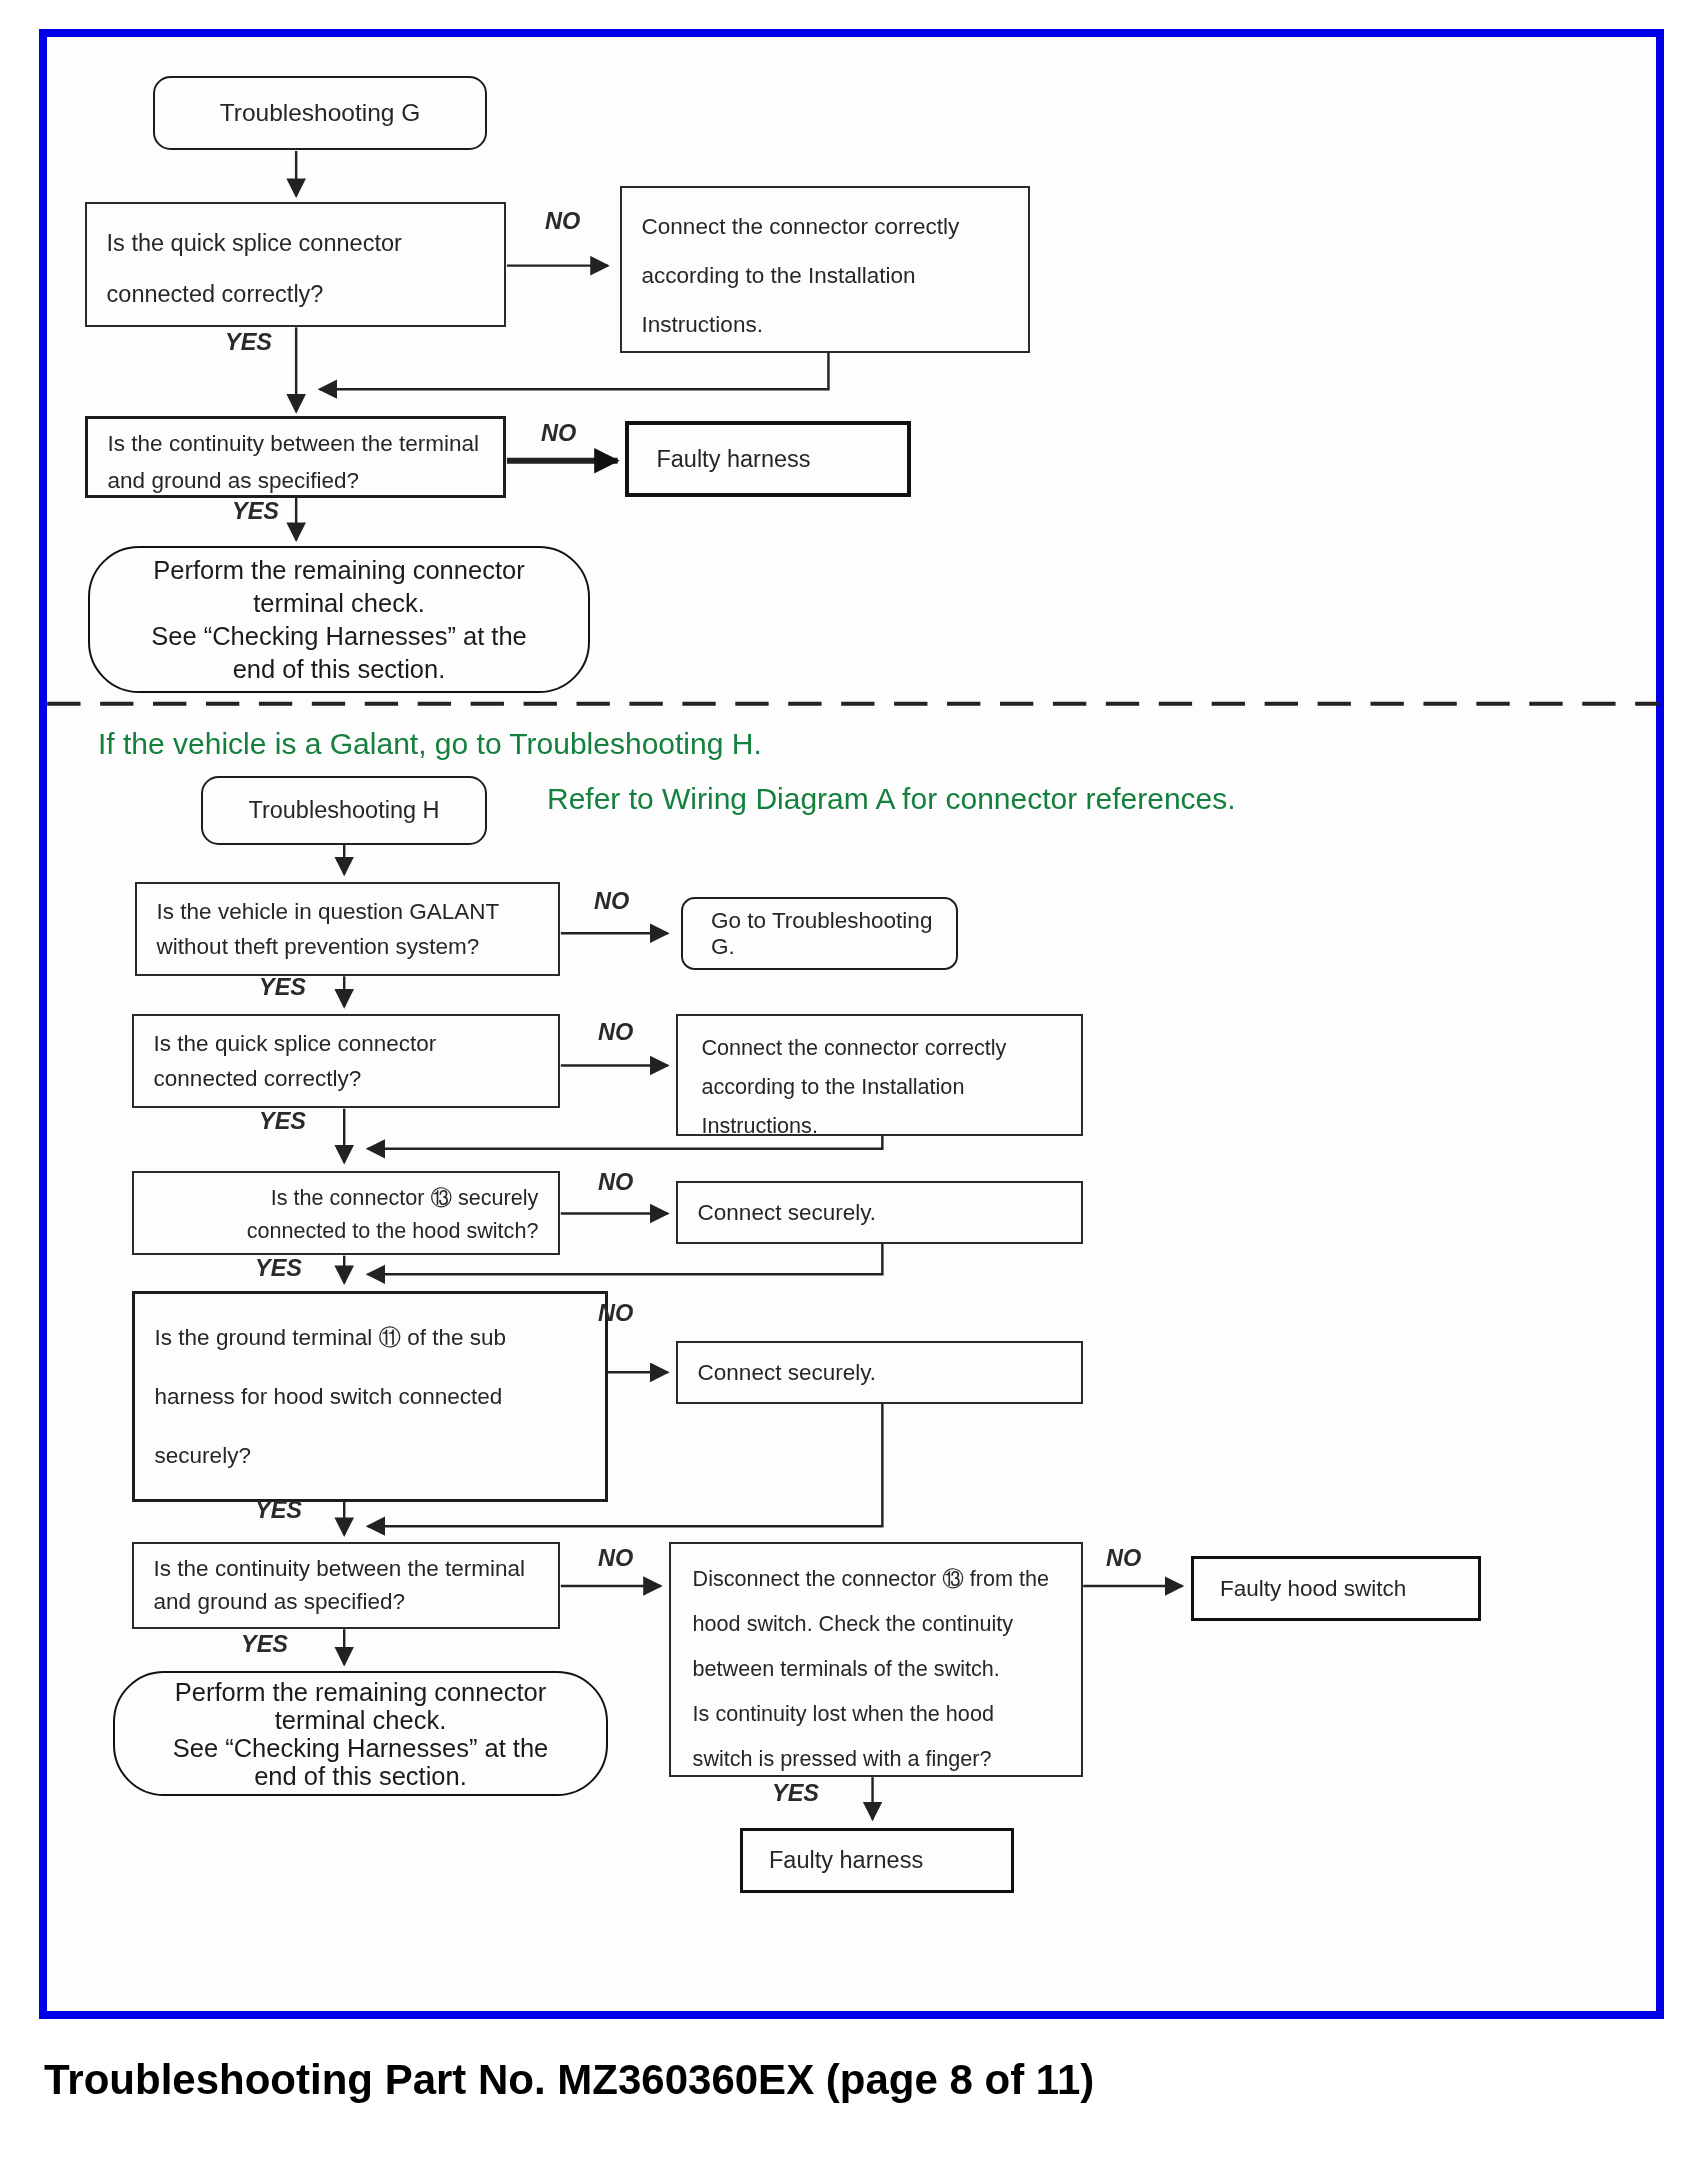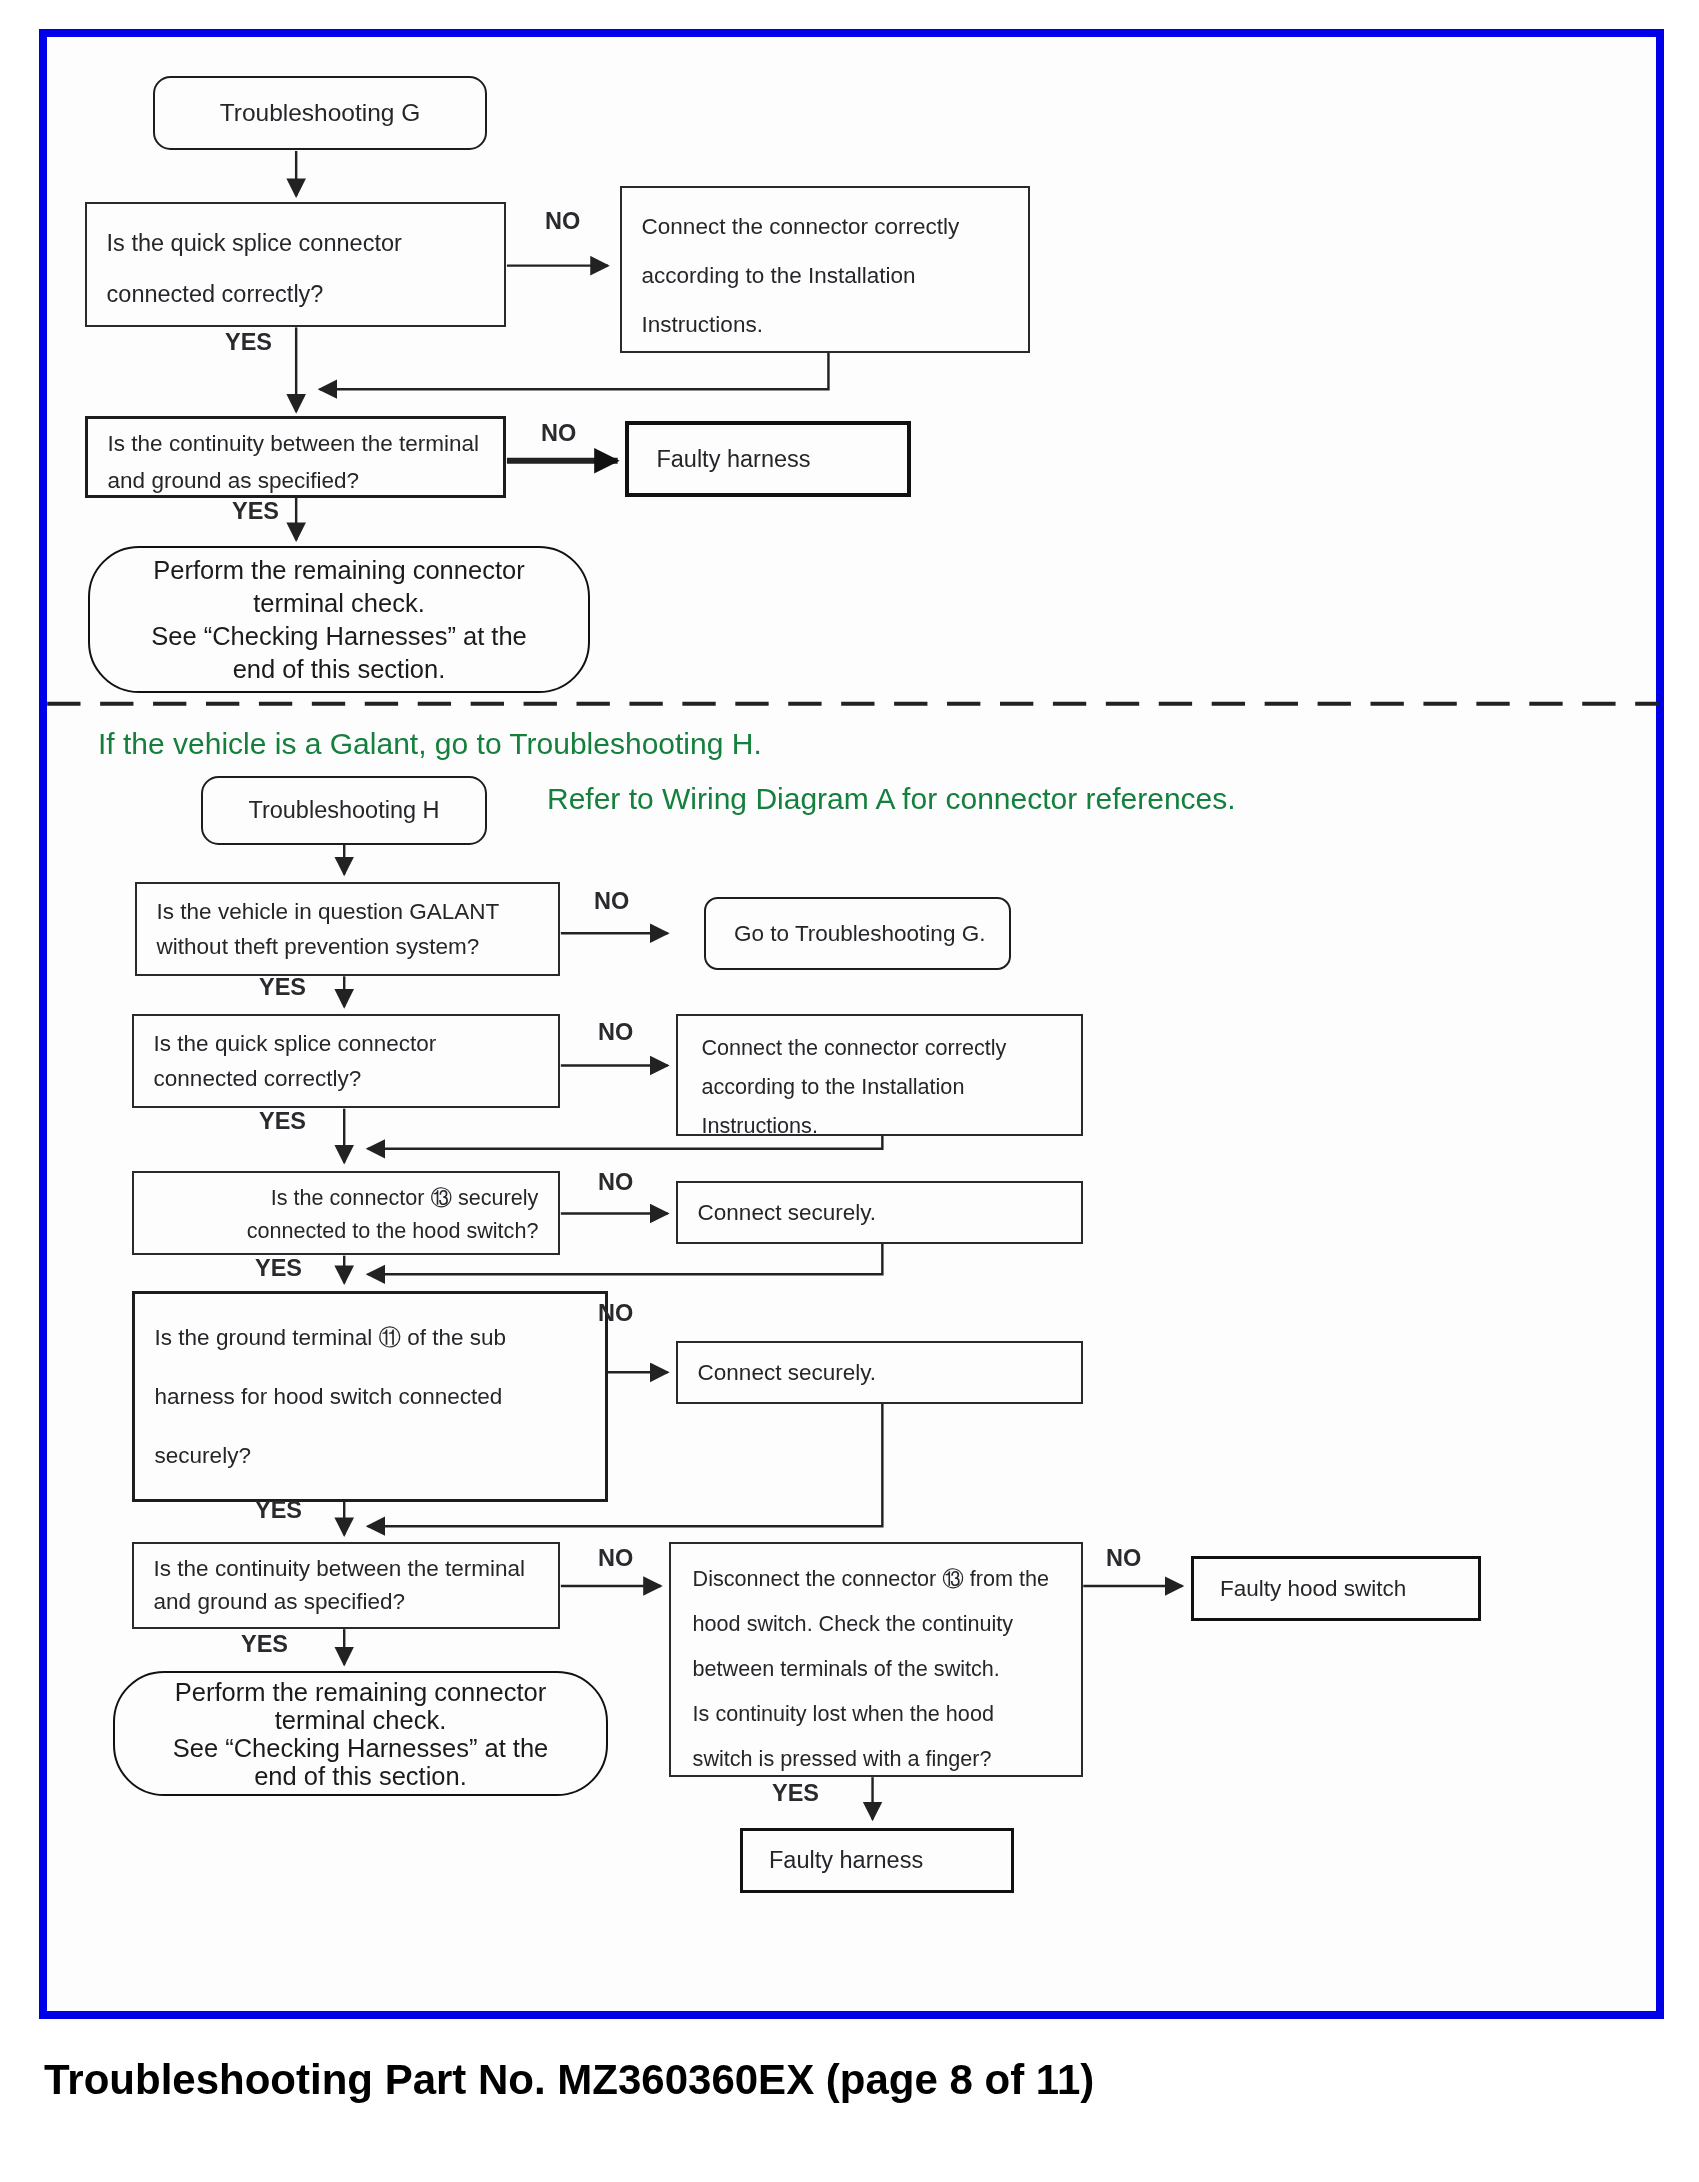--- a/index.html
+++ b/index.html
@@ -12,21 +12,21 @@
   .pre{white-space:pre-line;}
   .q{border:2.9px solid #2a2a2e;padding:13.7px 19.6px;}
   .q4{border:3.9px solid #1d1d20;}
   .thin{border-width:2.5px;}
   .rnd{border:2.9px solid #1d1d20;border-radius:17.6px;display:flex;align-items:center;justify-content:center;}
   .rnd2{border:2.9px solid #1d1d20;border-radius:13.7px;display:flex;align-items:center;padding-left:33px;}
   .box4{border:3.9px solid #111;display:flex;align-items:center;padding-left:26px;}
   .box5{border:4.9px solid #111;display:flex;align-items:center;padding-left:27.4px;}
   .oval{border:2.9px solid #111;border-radius:51px;display:flex;align-items:center;justify-content:center;
         text-align:center;color:#1b1b1b;}
-  .lbl{position:absolute;z-index:3;font-size:23.5px;font-weight:600;color:#2a2a2e;}
+  .lbl{position:absolute;z-index:3;font-size:23.5px;font-weight:600;color:#2a2a2e;font-style:italic;}
   .fs22{font-size:21.6px;} .fs23{font-size:22.5px;} .fs24{font-size:23.5px;} .fs25{font-size:24.5px;}
   .fs26{font-size:25.5px;} .fs31{font-size:30px;color:#15803d;}
   .lh29{line-height:28px;} .lh34{line-height:33px;} .lh36{line-height:35px;} .lh38{line-height:37px;}
   .lh40{line-height:39px;} .lh46{line-height:45px;} .lh50{line-height:49px;} .lh52{line-height:51px;}
   .lh60{line-height:59px;}
   #caption{position:absolute;left:44px;top:2056px;z-index:3;font-size:42px;font-weight:bold;color:#000;}
 </style>
 </head>
 <body>
 
@@ -109,21 +109,21 @@
     <span>Troubleshooting H</span>
   </div>
 
   <div class="node fs31" style="left:547px;top:782px;background:transparent;">Refer to Wiring Diagram A for connector references.</div>
 
   <div class="node q pre fs23 lh36" style="left:135px;top:882px;width:425px;height:94px;padding:9.8px 19.6px;">Is the vehicle in question GALANT
 without theft prevention system?</div>
 
   <div class="lbl" style="left:594px;top:888px;">NO</div>
 
-  <div class="node rnd2 fs23" style="left:704px;top:897px;width:307px;height:73px;padding-left:28px;">
+  <div class="node rnd2 fs23" style="left:681px;top:897px;width:277px;height:73px;padding-left:28px;">
     <span>Go to Troubleshooting G.</span>
   </div>
 
   <div class="lbl" style="left:259px;top:974px;">YES</div>
 
   <div class="node q pre fs23 lh36" style="left:132px;top:1014px;width:428px;height:94px;padding:9.8px 19.6px;">Is the quick splice connector
 connected correctly?</div>
 
   <div class="lbl" style="left:598px;top:1019px;">NO</div>
 

